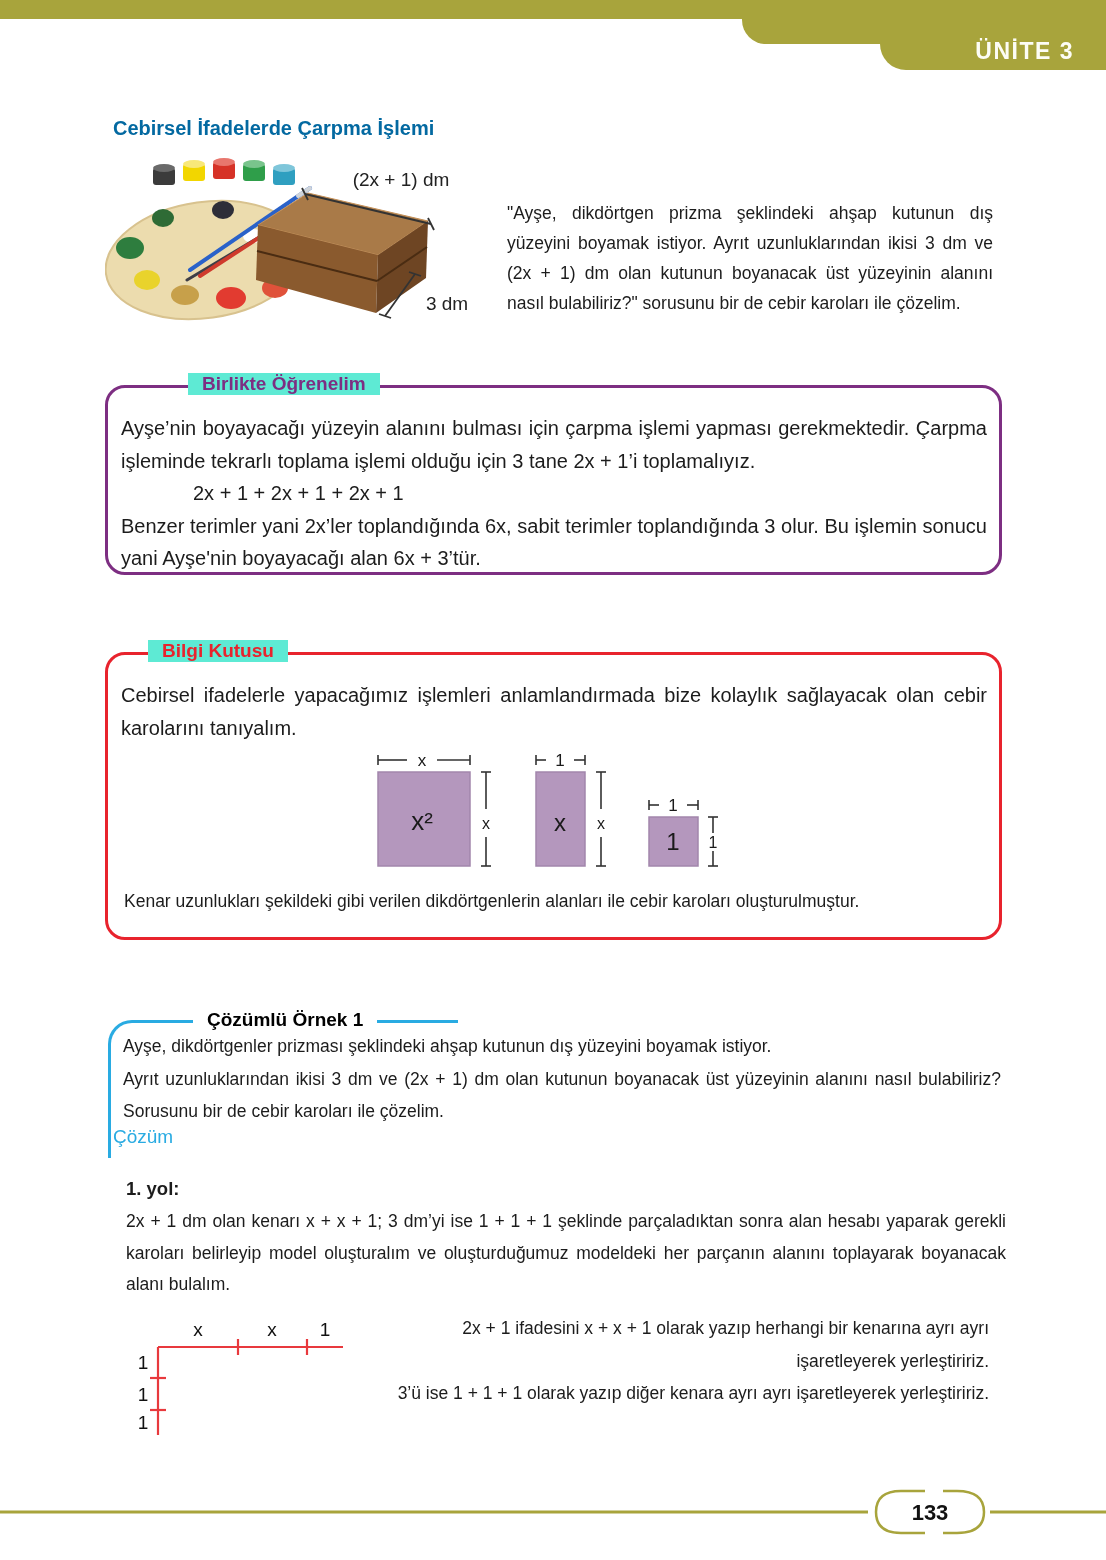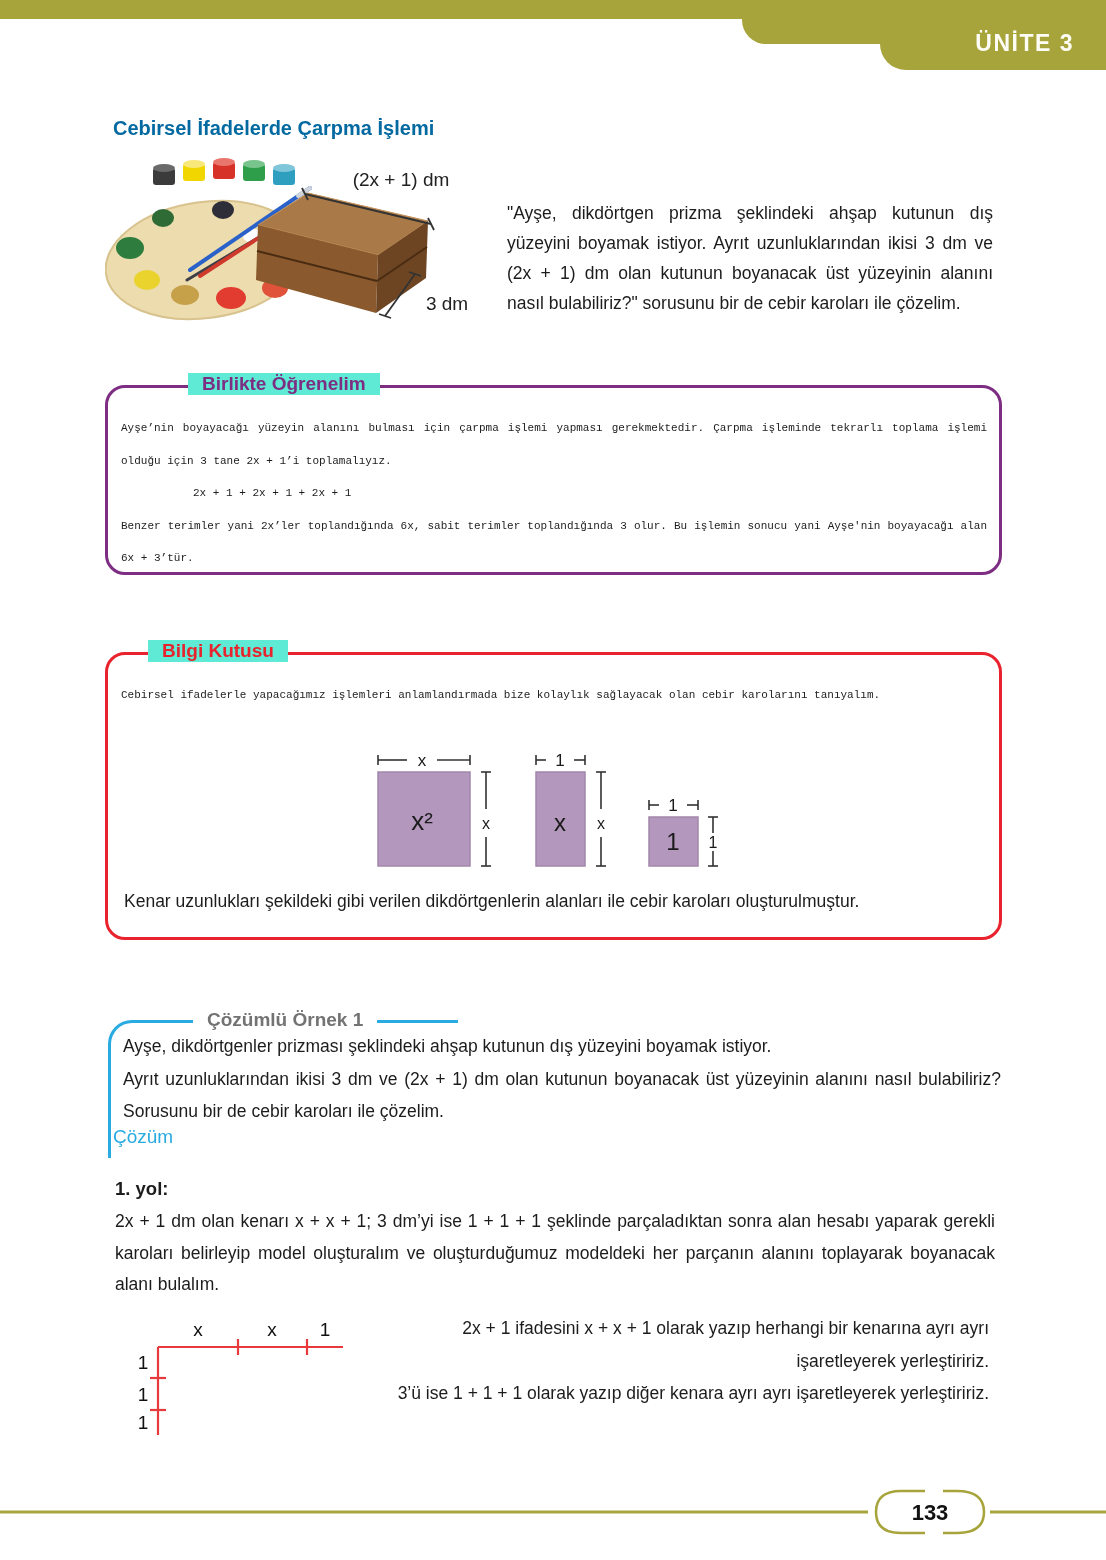--- a/index.html
+++ b/index.html
@@ -2,51 +2,51 @@
 <html><head>
 <meta charset="utf-8">
 <style>
   html,body{margin:0;padding:0;background:#ffffff;}
   .page{position:relative;width:1106px;height:1560px;background:#ffffff;overflow:hidden;
         font-family:"Liberation Sans","DejaVu Sans",sans-serif;color:#1c1c1c;}
   
   .hdr-bar{position:absolute;top:0;left:0;width:1106px;height:19px;background:#a8a43c;}
   .hdr-step{position:absolute;top:0;left:742px;width:364px;height:44px;background:#a8a43c;border-bottom-left-radius:24px;}
   .hdr-tab{position:absolute;top:0;left:880px;width:226px;height:70px;background:#a8a43c;border-bottom-left-radius:26px;
-           display:flex;align-items:flex-end;justify-content:flex-end;box-sizing:border-box;padding:0 32px 13px 0;}
+           display:flex;align-items:flex-end;justify-content:flex-end;box-sizing:border-box;padding:0 32px 5px 0;}
   .unit-label{color:#fdfdf5;font-weight:bold;font-size:23px;letter-spacing:1.5px;}
   
   .page-title{position:absolute;left:113px;top:104px;color:#0369a1;font-size:20px;font-weight:bold;}
   
   .illustration{position:absolute;left:105px;top:158px;}
   .intro-text{position:absolute;left:507px;top:180px;width:486px;font-size:17.5px;line-height:30px;text-align:justify;}
   
   .tbox{position:absolute;left:105px;width:897px;border-radius:20px;box-sizing:border-box;}
   .tbox.purple{top:385px;height:190px;border:3px solid #7d2e82;}
   .tbox.red{top:652px;height:288px;border:3px solid #e8232d;}
   .tbox-title{position:absolute;top:-15px;background:#5eead4;padding:0 14px;font-weight:bold;font-size:19px;white-space:nowrap;}
   .tbox.purple .tbox-title{left:80px;color:#7d2e82;}
   .tbox.red .tbox-title{left:40px;color:#e8232d;text-align:center;}
-  .tbox-body{padding:24px 12px 0 13px;font-size:11px;line-height:32.5px;font-family:Liberation Mono, monospace;}
+  .tbox-body{padding:24px 12px 0 13px;font-size:20px;line-height:32.5px;}
   .tbox-body p{margin:0;}
   .just{text-align:justify;}
   .equation{margin-left:72px !important;}
   .tiles-svg{position:absolute;left:225px;top:85px;}
   .bilgi-footer{position:absolute;left:16px;top:236px;width:868px;font-size:17.5px;margin:0;}
   
   .example{position:absolute;left:108px;top:1018px;width:892px;height:150px;}
   .ex-border{position:absolute;left:0;top:2px;width:347px;height:135px;
              border-left:3.5px solid #29abe2;border-top:3.5px solid #29abe2;border-top-left-radius:24px;}
-  .ex-title{position:absolute;left:85px;top:-9px;background:#ffffff;padding:0 14px;color:#737373;font-weight:bold;font-size:19px;white-space:nowrap;}
+  .ex-title{position:absolute;left:85px;top:-9px;background:#ffffff;padding:0 14px;color:#000000;font-weight:bold;font-size:19px;white-space:nowrap;}
   .ex-body{position:absolute;left:15px;top:12px;width:878px;font-size:17.5px;line-height:32.5px;}
   .ex-body p{margin:0;}
   .bold{font-weight:normal;}
   .ex-solution{position:absolute;left:5px;top:108px;color:#29abe2;font-weight:normal;font-size:19px;}
   
-  .method{position:absolute;left:115px;top:1178px;width:880px;}
+  .method{position:absolute;left:126px;top:1178px;width:880px;}
   .method-title{margin:0;font-size:18.5px;font-weight:bold;}
   .method-par{margin:6px 0 0 0;font-size:17.5px;line-height:31.5px;text-align:justify;}
   .axes-svg{position:absolute;left:130px;top:1300px;}
   .diagram-text{position:absolute;left:397px;top:1312px;width:592px;font-size:17.5px;line-height:32.5px;}
   .diagram-text p{margin:0;text-align:right;}
   
   .footer-svg{position:absolute;left:0;top:1484px;}
 </style>
 </head>
 <body>

